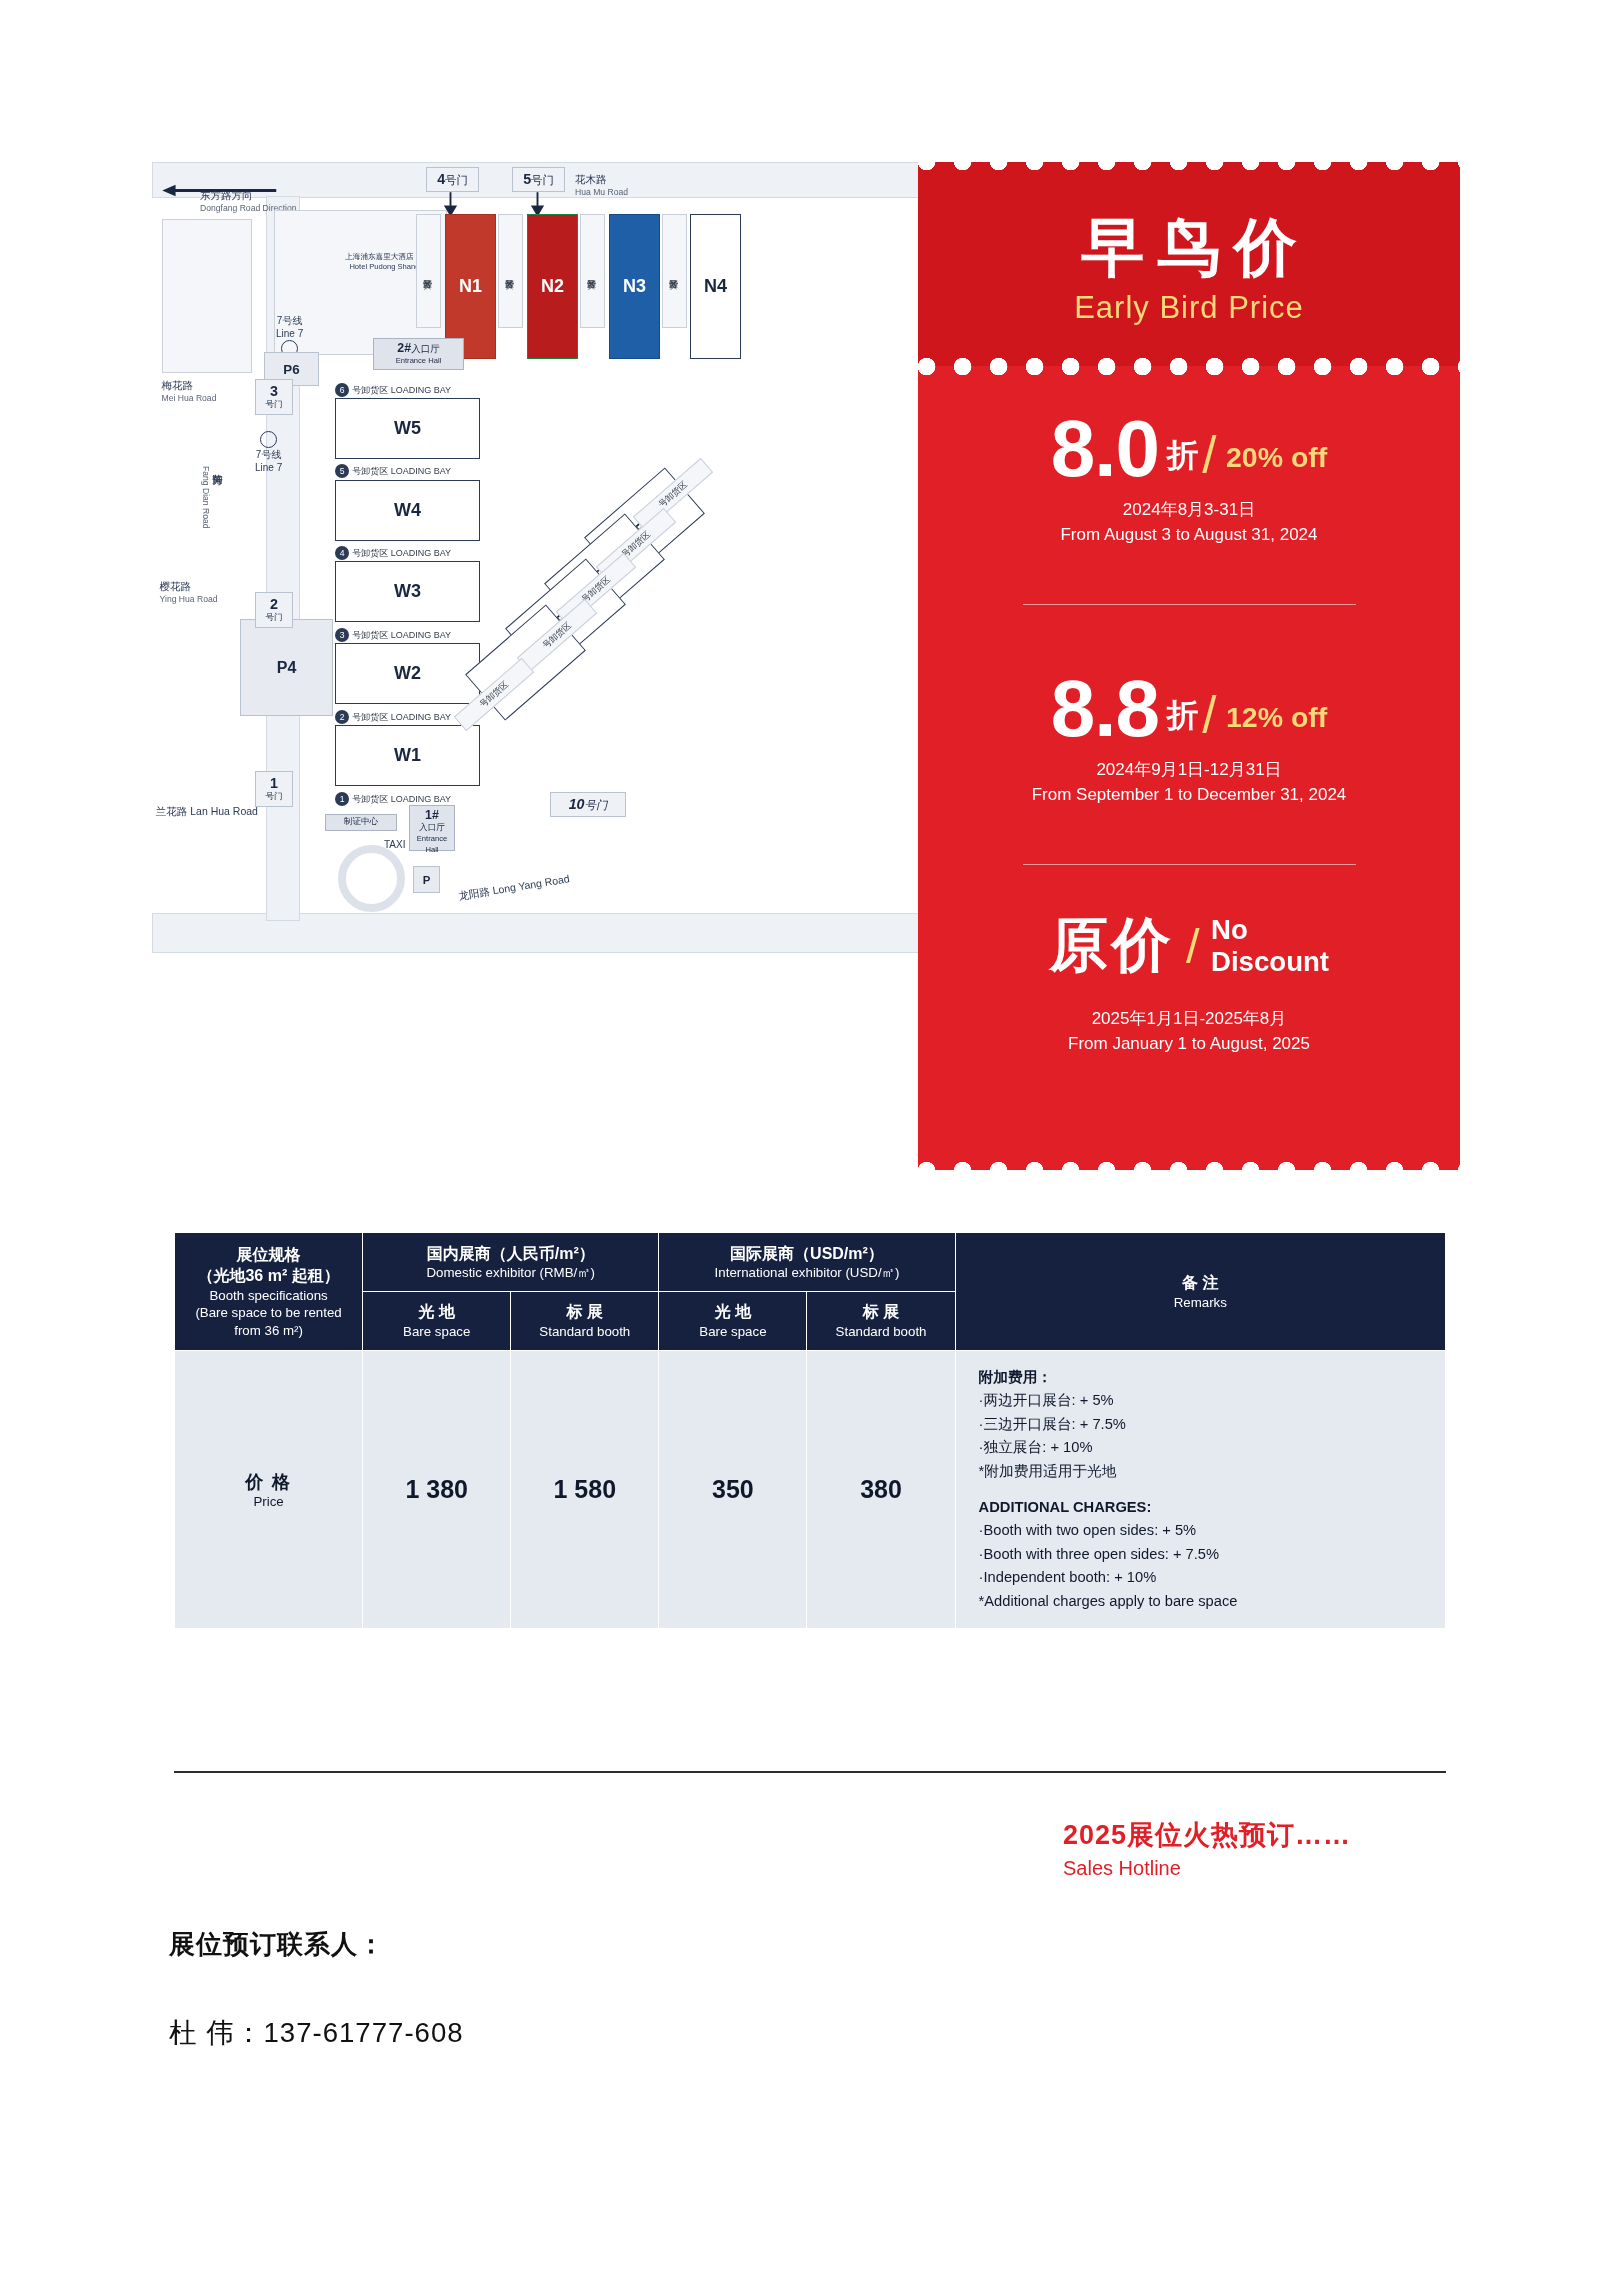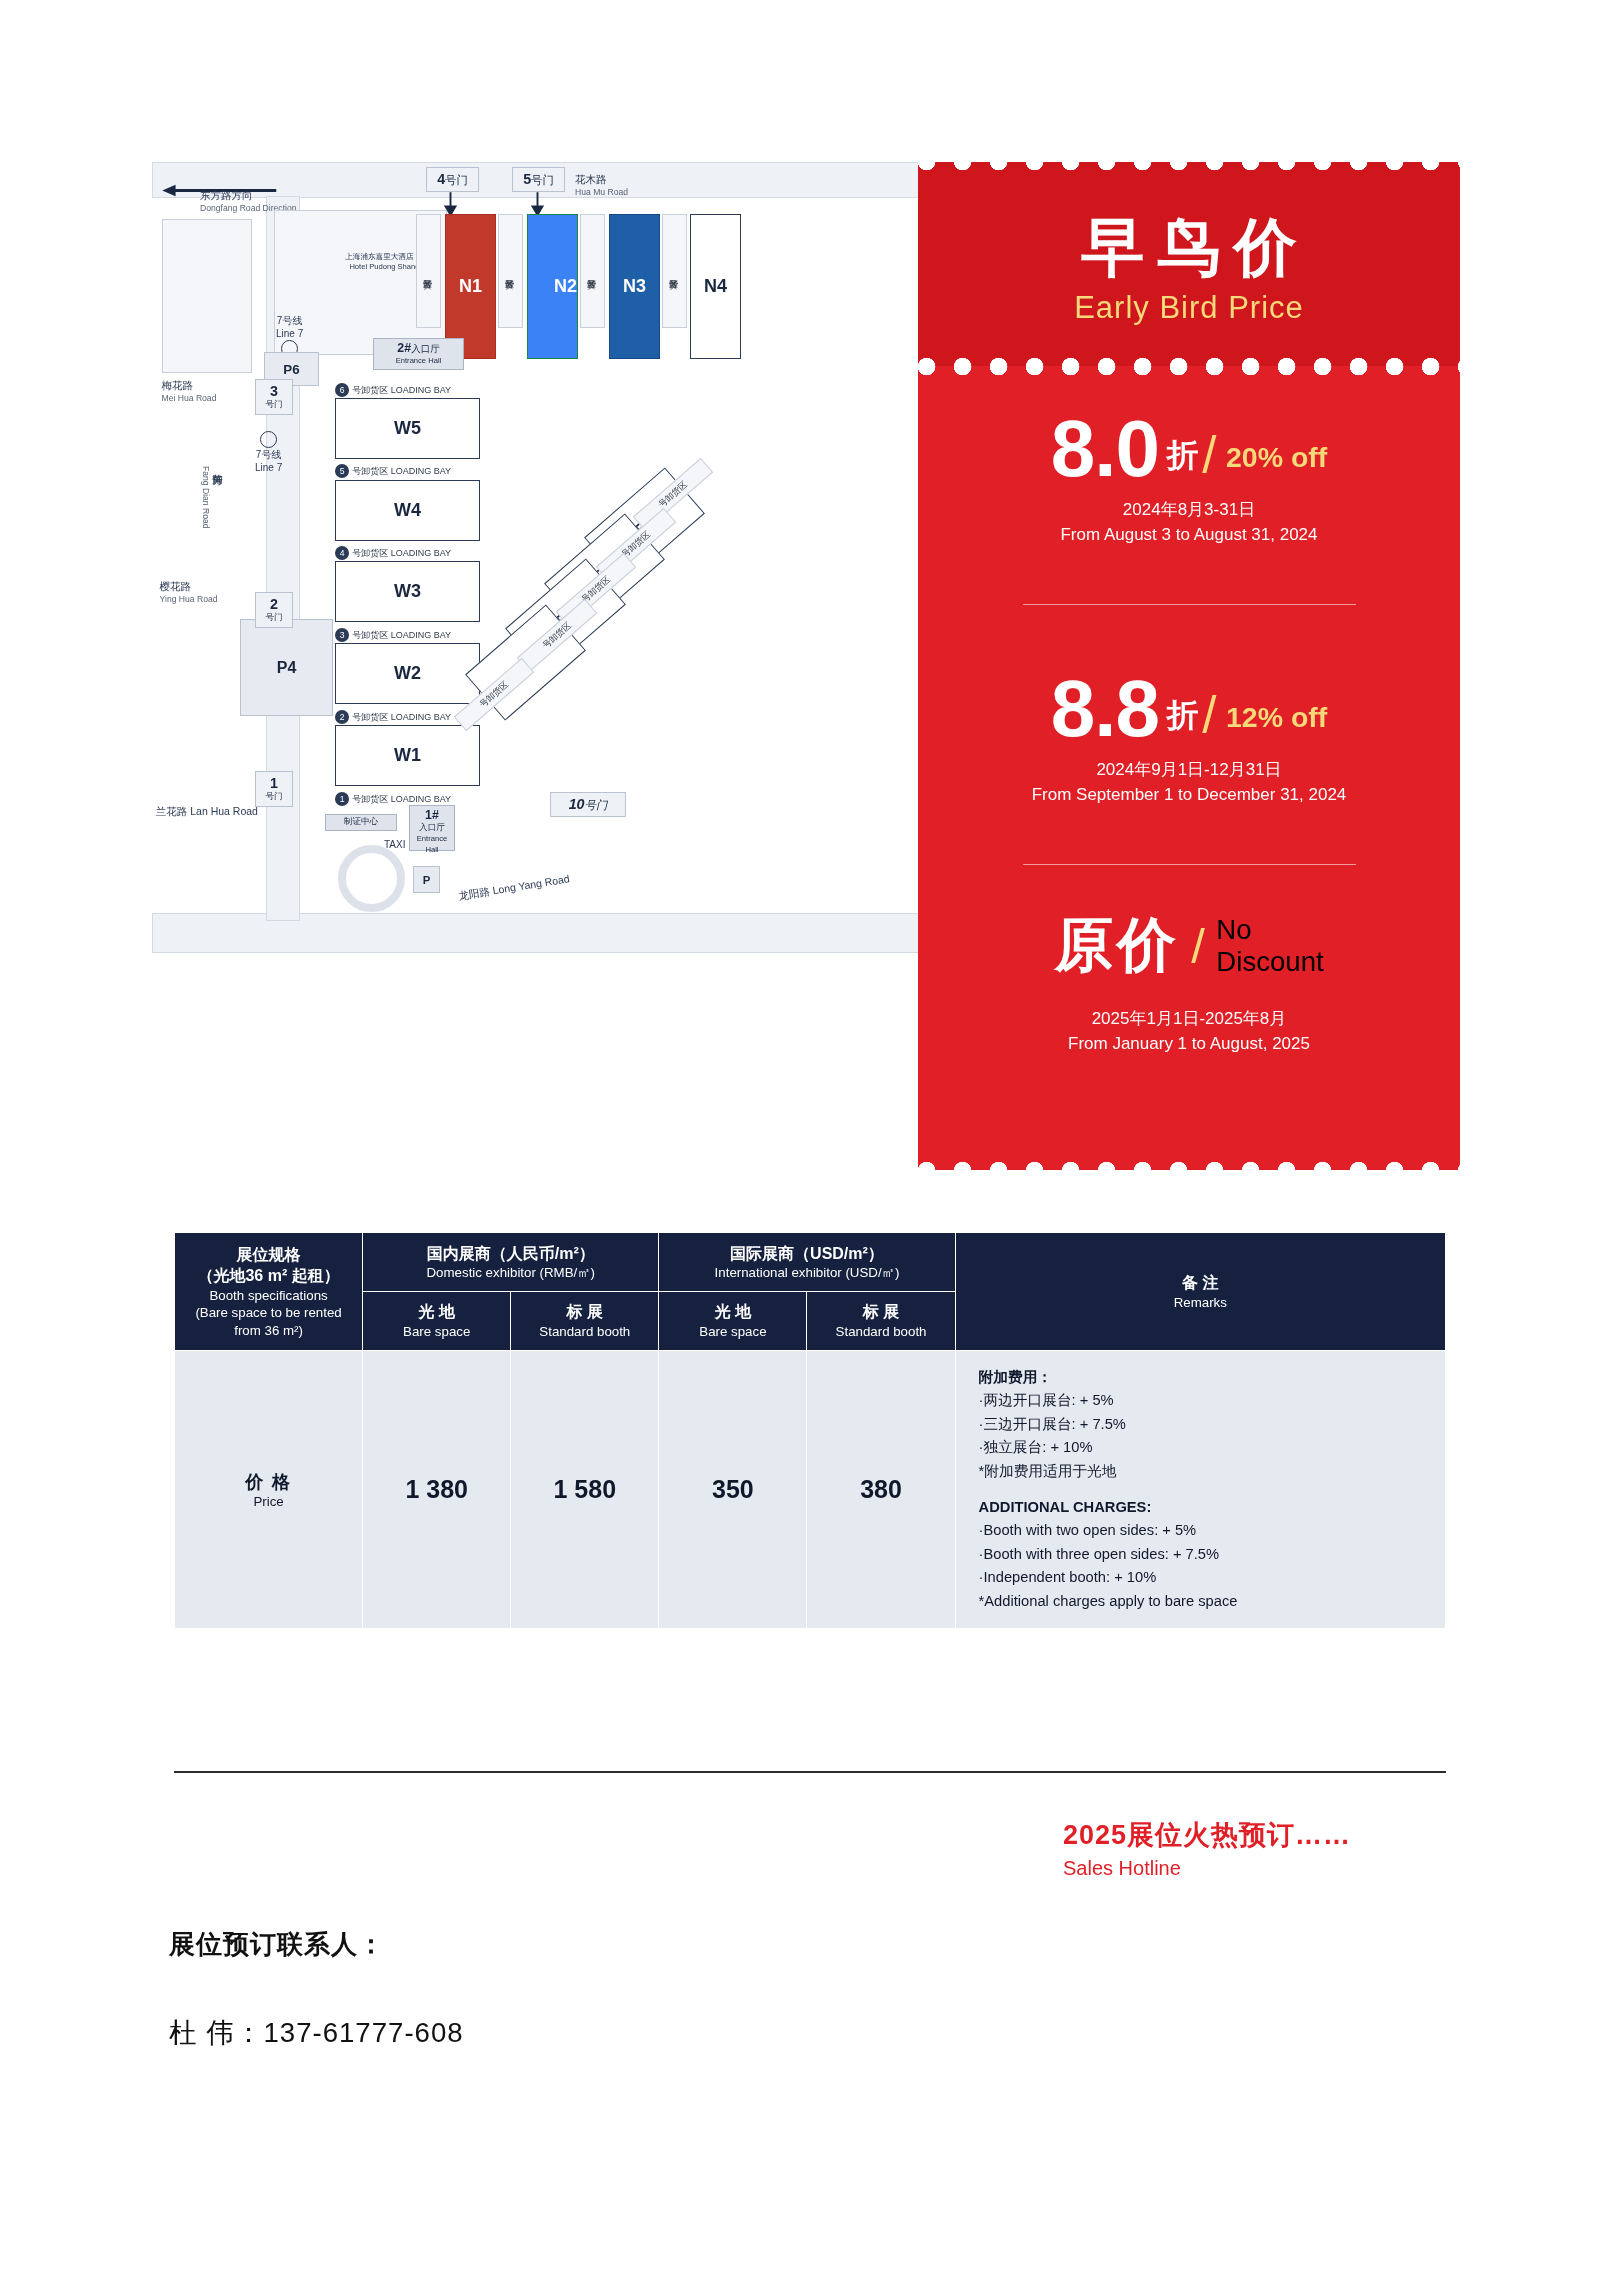--- a/index.html
+++ b/index.html
@@ -52,21 +52,21 @@
     background: #ffffff;
     border: 1.4px solid #2b3a55;
     display: flex;
     align-items: center;
     justify-content: center;
     font-weight: bold;
     font-size: 18px;
     color: #1a2740;
   }
   .hall.n1 { background: #c0392b; border-color: #a5301f; color:#fff; }
-  .hall.n2 { background: #3b82f6; border-color: #1e8340; color:#fff;justify-content:flex-end; }
+  .hall.n2 { background: #b91c1c; border-color: #1e8340; color:#fff; }
   .hall.n3 { background: #1f5fa8; border-color: #174a85; color:#fff; }
   .loading-bay {
     position: absolute;
     font-size: 9px;
     color: #333c4a;
     white-space: nowrap;
   }
   .gate-num {
     display: inline-block;
     width: 14.3px; height: 14.3px;
@@ -301,23 +301,23 @@
     font-weight: bold;
     letter-spacing: 3.8px;
   }
   .noprice-slash {
     color: #f6d97a;
     font-size: 49px;
     font-weight: 300;
     margin: 0 11.4px;
   }
   .noprice-en {
-    color: #000000;
+    color: #ffffff;
     font-size: 27.6px;
-    font-weight: normal;
+    font-weight: bold;
     line-height: 1.15;
   }
 
   
   .table-wrap {
     position: absolute;
     left: 174px;
     top: 1232px;
     width: 1272px;
   }

